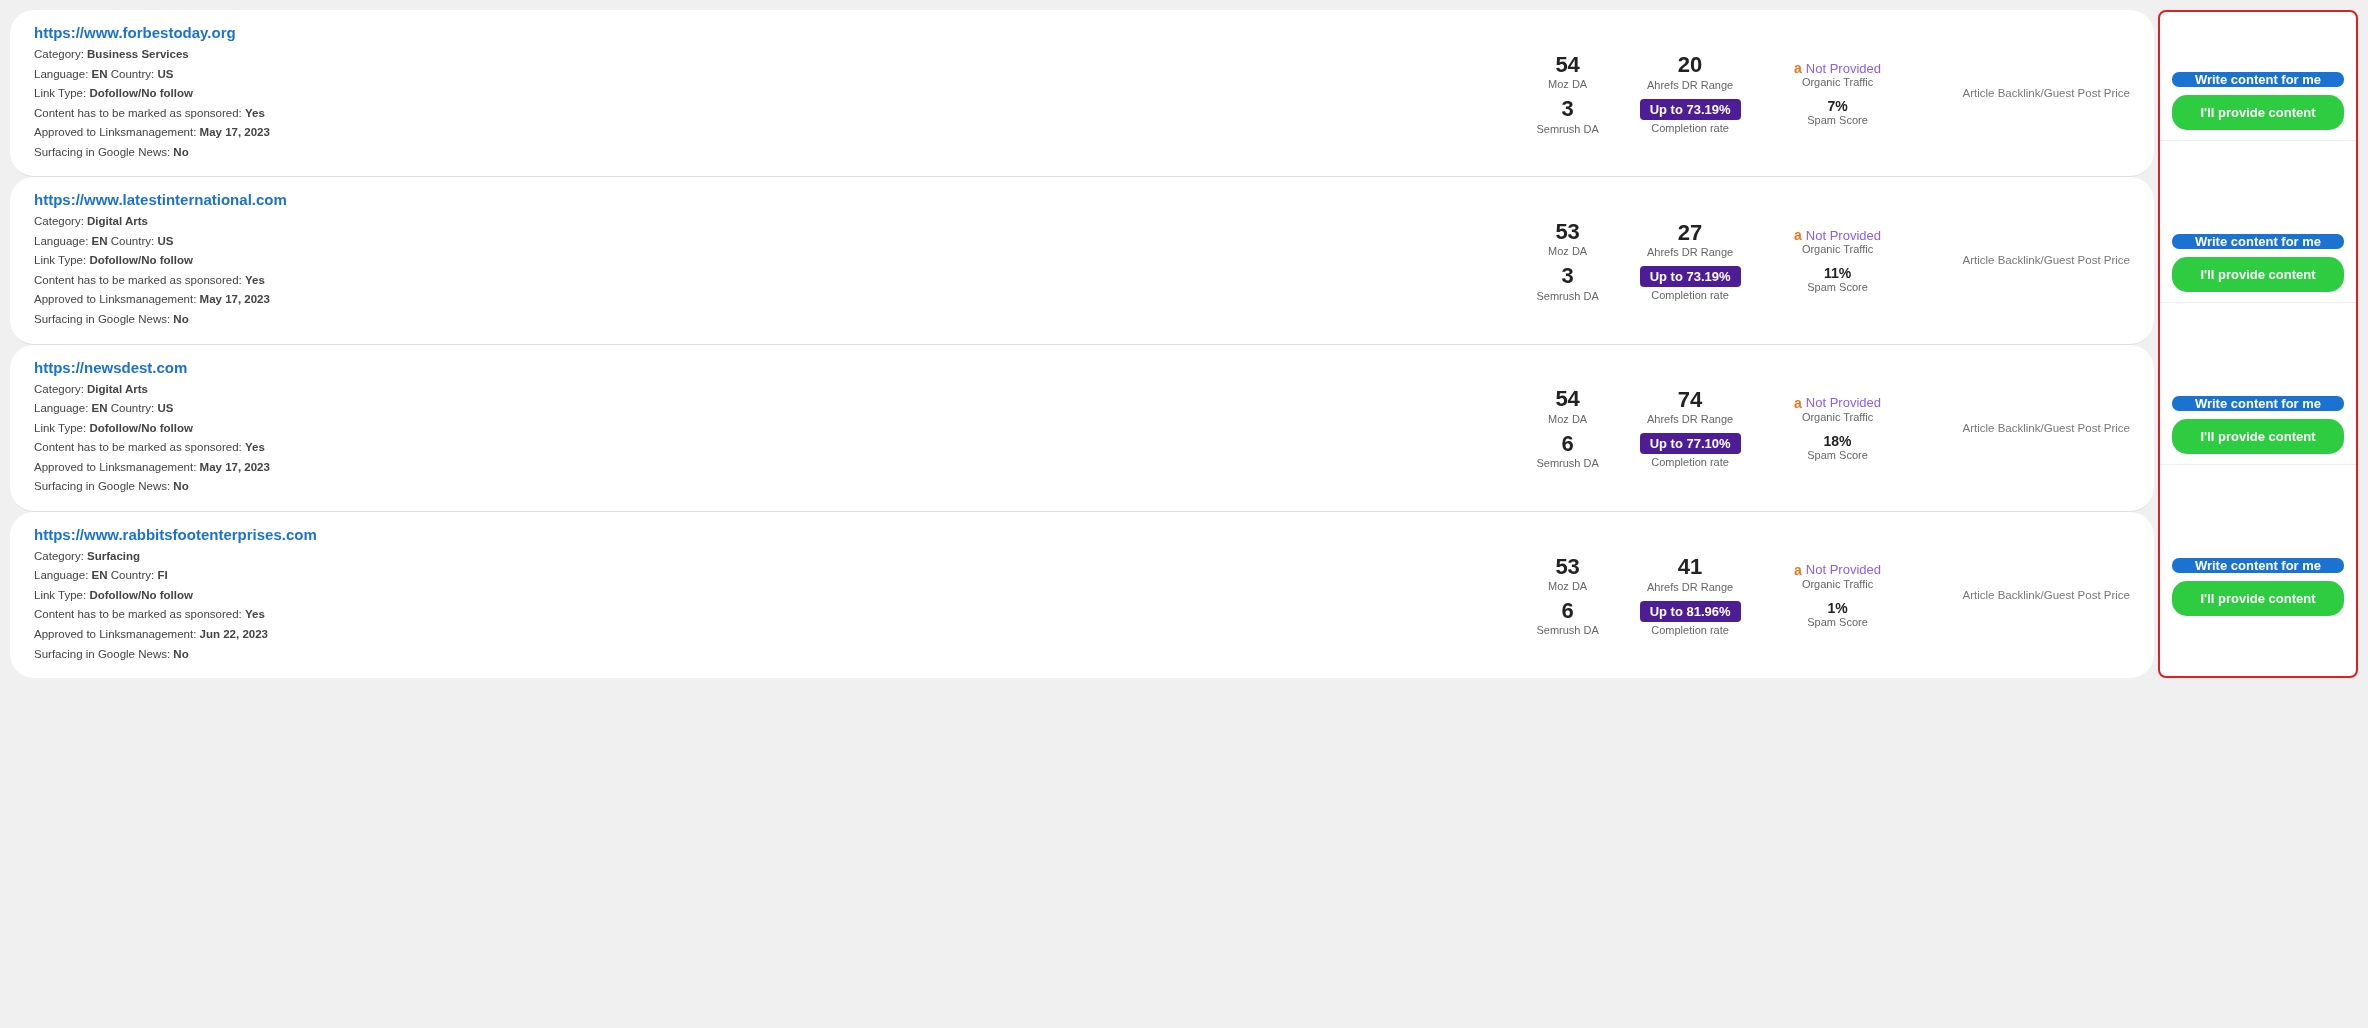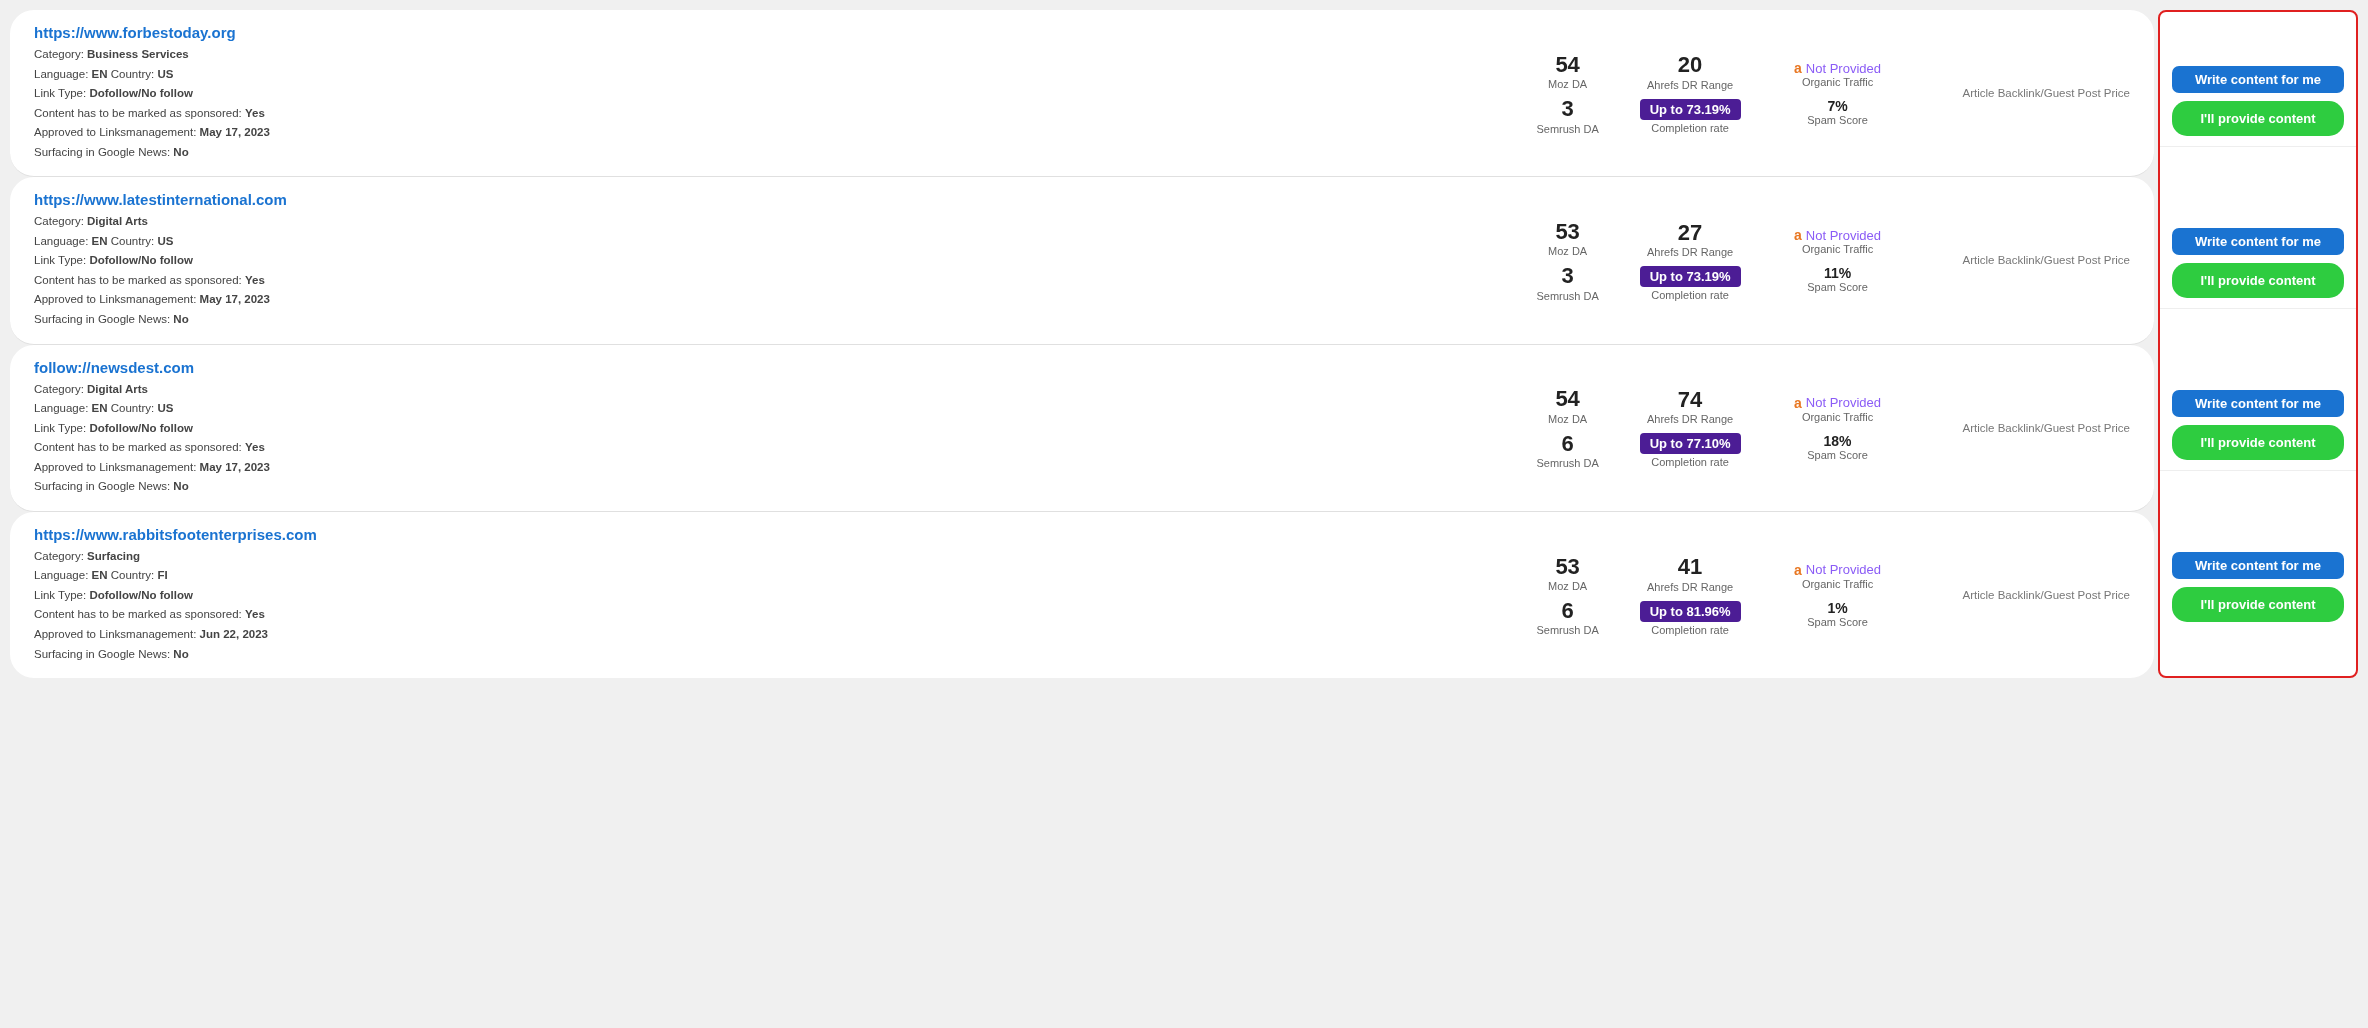--- a/index.html
+++ b/index.html
@@ -143,21 +143,21 @@
       border-bottom: 1px solid #eee;
     }
     .action-section:last-child {
       border-bottom: none;
     }
     .btn-write {
       background: #1a73d1;
       color: #fff;
       border: none;
       border-radius: 7px;
-      padding: 6px 16px;
+      padding: 0 16px;
       font-size: 13px;
       font-weight: 600;
       cursor: pointer;
       width: 100%;
       text-align: center;
     }
     .btn-provide {
       background: #2ecc40;
       color: #fff;
       border: none;
@@ -244,21 +244,21 @@
           </div>
           <span class="stat-label">Organic Traffic</span>
           <span class="spam-score" style="margin-top:10px;">11%</span>
           <span class="stat-label">Spam Score</span>
         </div>
         <div class="price-label">Article Backlink/Guest Post Price</div>
       </div>
     </div>
       <div class="listing-row">
       <div class="site-info">
-        <a class="site-url" href="#">follow://newsdest.com</a>
+        <a class="site-url" href="#">https://newsdest.com</a>
         <div class="site-meta">
           <div>Category: <span>Digital Arts</span></div>
           <div>Language: <span>EN</span> Country: <span>US</span></div>
           <div>Link Type: <span>Dofollow/No follow</span></div>
           <div>Content has to be marked as sponsored: <span>Yes</span></div>
           <div>Approved to Linksmanagement: <span>May 17, 2023</span></div>
           <div>Surfacing in Google News: <span>No</span></div>
         </div>
       </div>
       <div class="stats-group">

